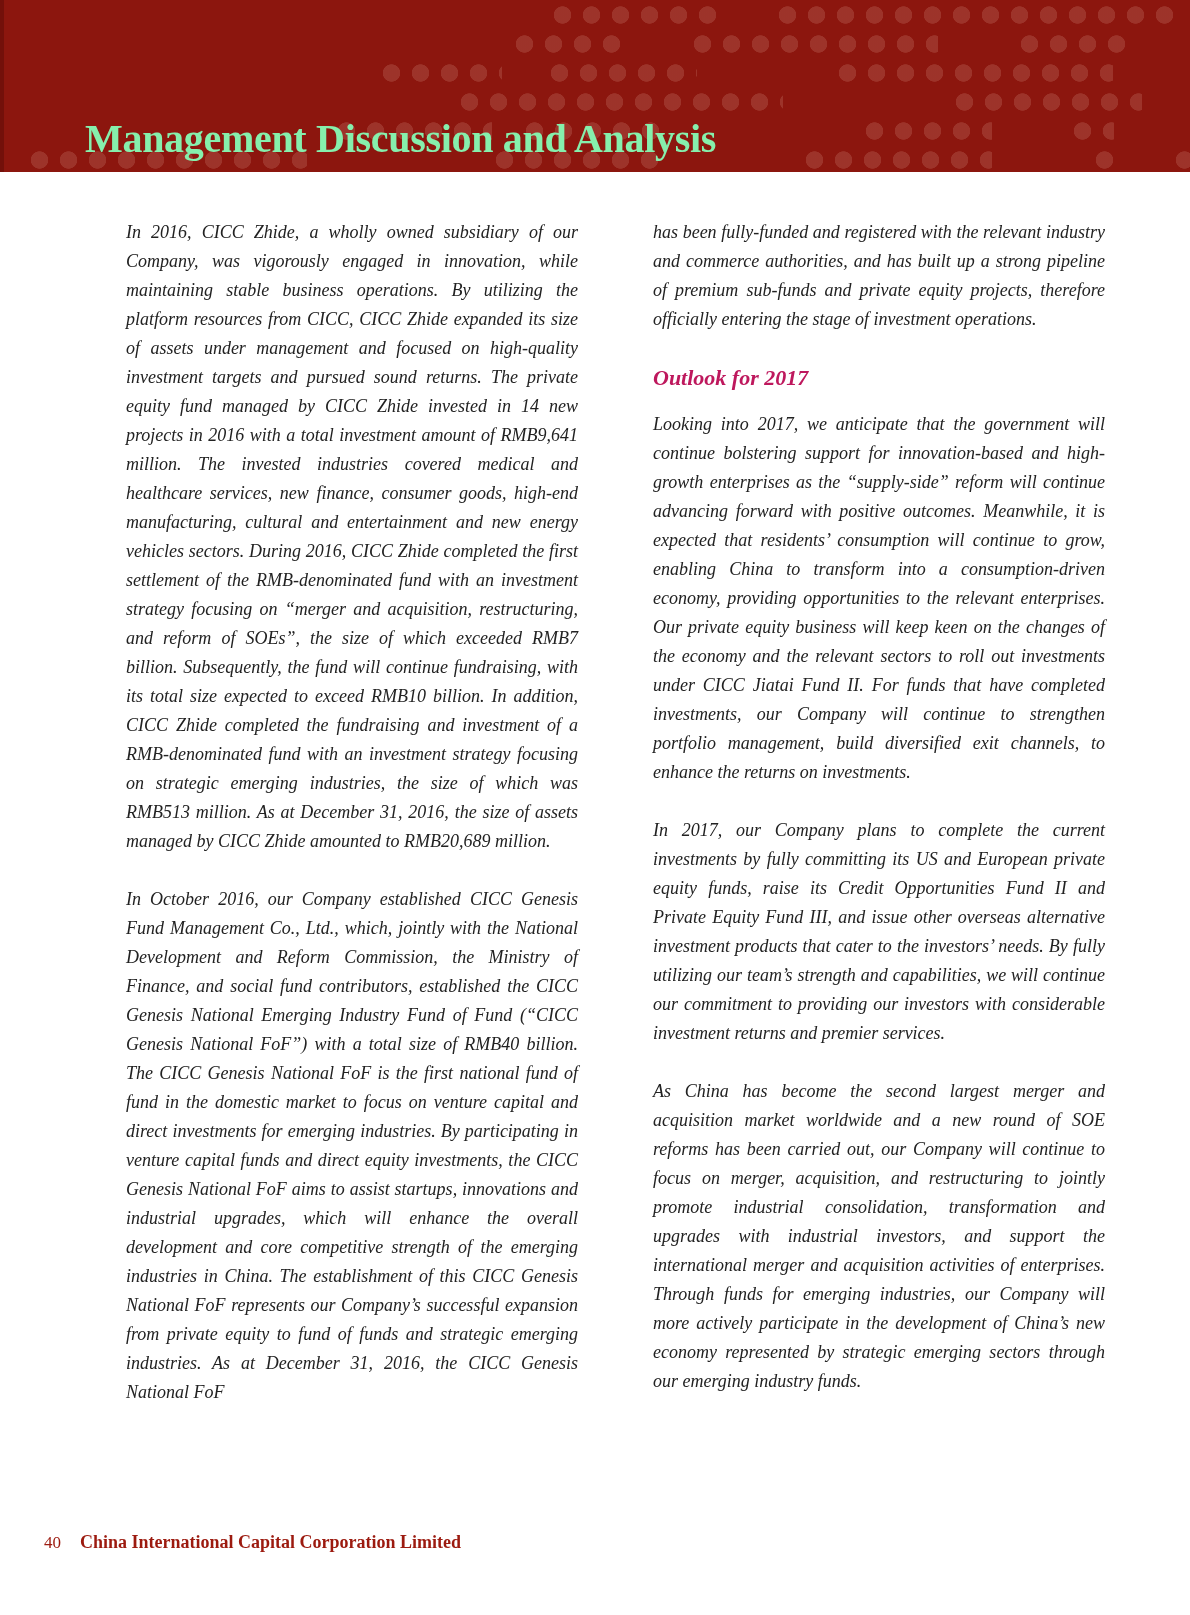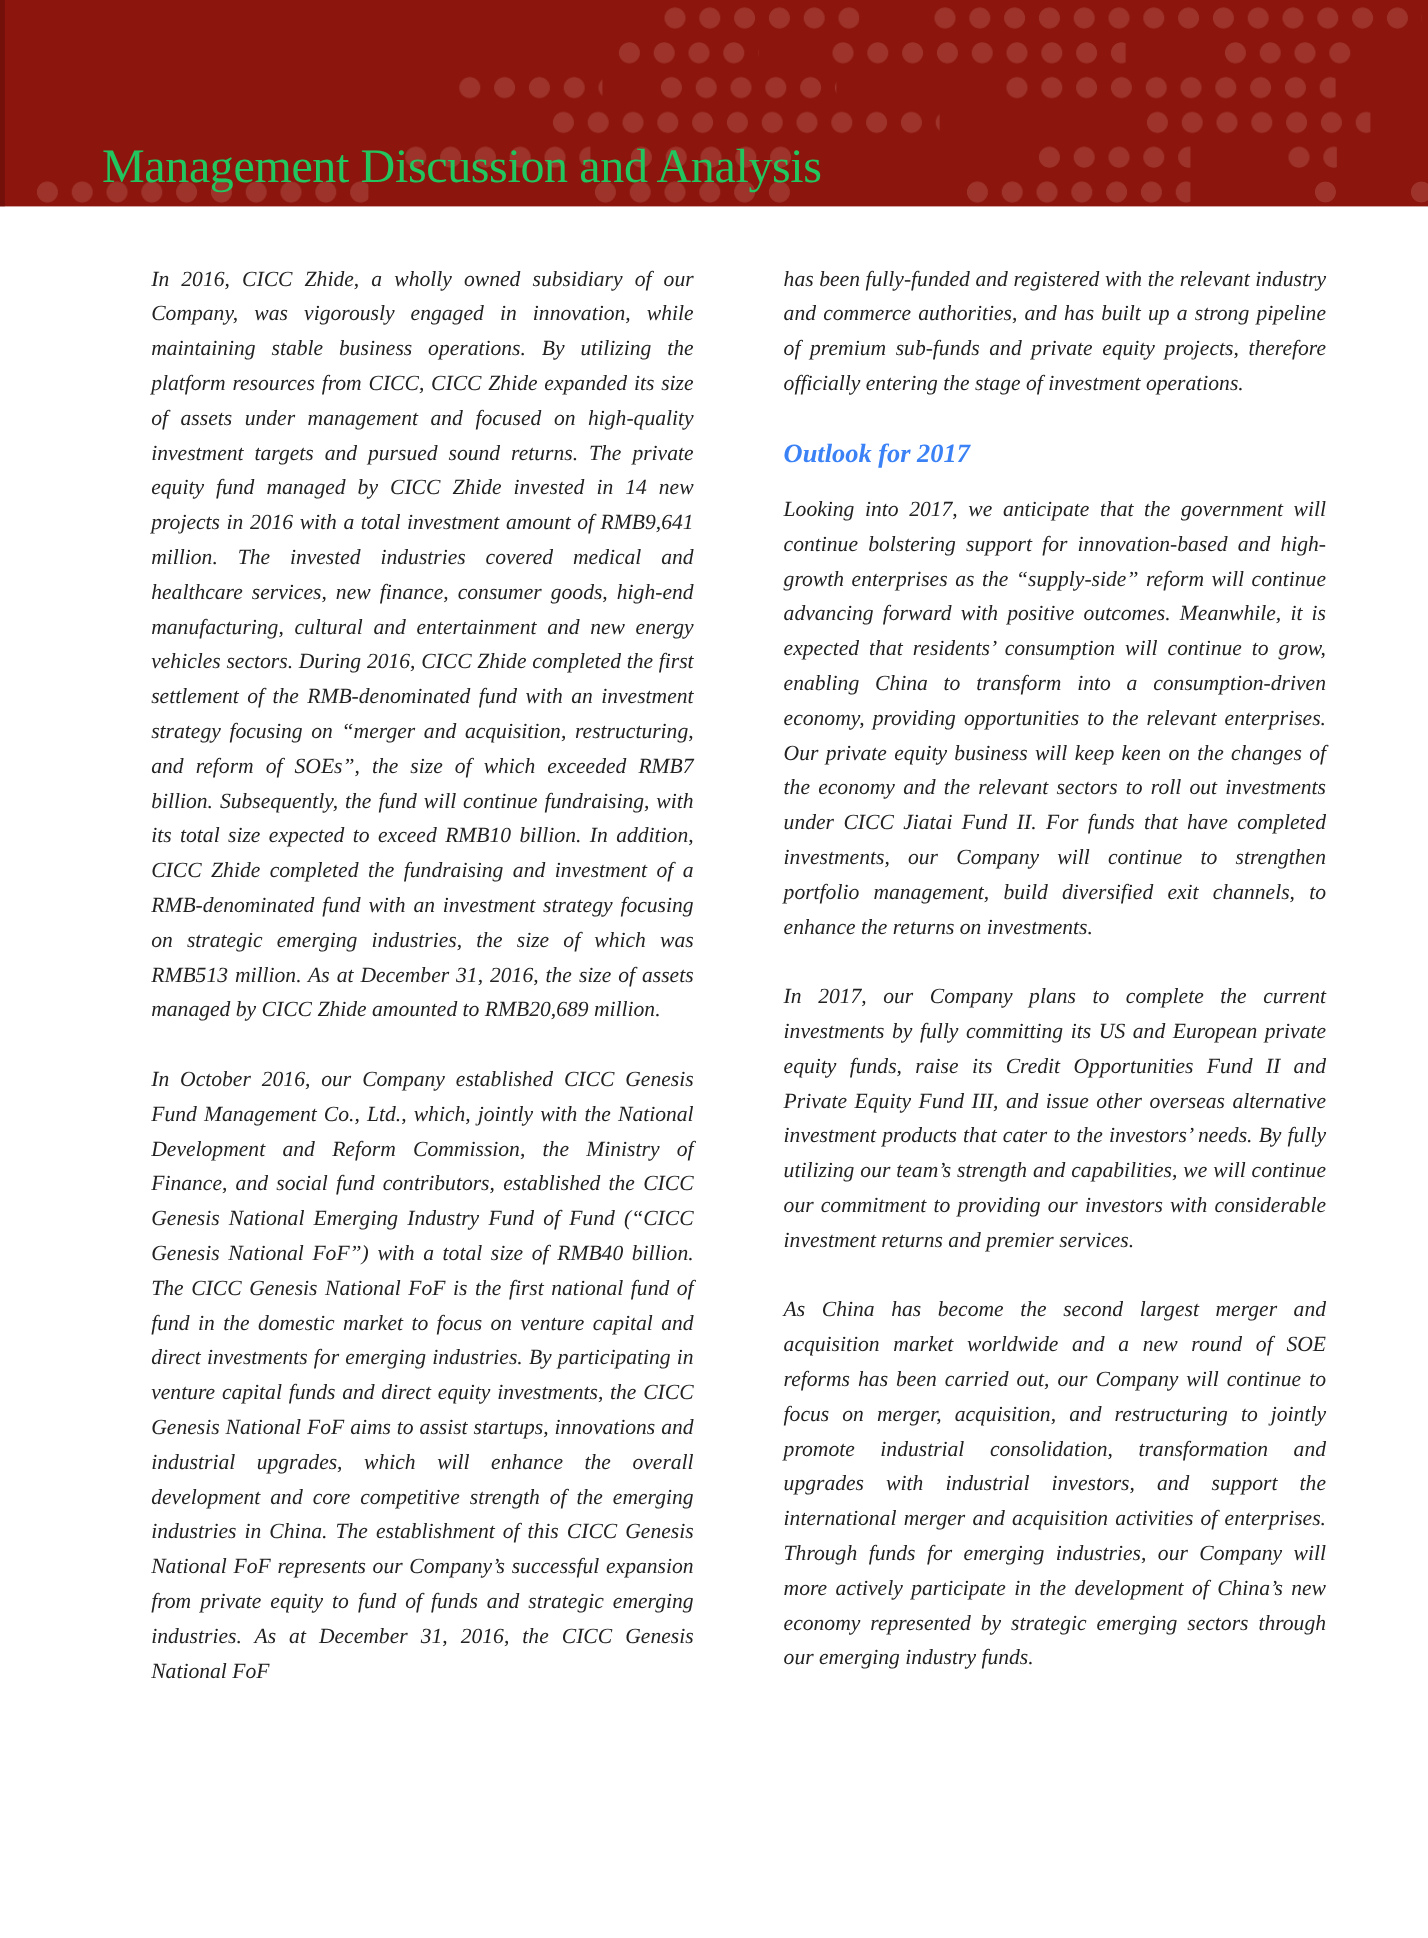--- a/index.html
+++ b/index.html
@@ -18,35 +18,35 @@
     background: #73100A;
   }
   .dotrow {
     position: absolute; height: 18px;
     background-image: radial-gradient(circle, rgba(255,216,200,0.15) 0 8.4px, rgba(255,216,200,0) 9px);
     background-size: 29px 18px;
     background-repeat: repeat-x;
   }
   .page-title {
     position: absolute; left: 85px; bottom: 13px;
-    color: #22c55e; font-size: 40px; font-weight: normal;
+    color: #86efac; font-size: 40px; font-weight: bold;
     letter-spacing: -0.3px; line-height: 1; white-space: nowrap;
   }
   
   .col {
     position: absolute; top: 218px; width: 452px;
     font-size: 18px; line-height: 29px; color: #222222;
     text-align: justify;
   }
   .col p { margin: 0 0 29px 0; font-style: italic; }
   .col-left  { left: 126px; }
   .col-right { left: 653px; }
   .section-heading {
     font-size: 22px; font-weight: bold; font-style: italic;
-    color: #3b82f6; line-height: 29px;
+    color: #be185d; line-height: 29px;
     margin: 23px 0 18px 0; text-align: left;
   }
   
   .footer {
     position: absolute; left: 44px; top: 1531px;
     color: #9C1A0F; font-size: 18px; line-height: 22px; white-space: nowrap;
   }
   .footer .pageno { font-size: 17px; font-weight: normal; }
   .footer .company { font-weight: bold; margin-left: 19px; }
 </style>
@@ -86,14 +86,17 @@
   </div>
 
   <div class="col col-right">
     <p>has been fully-funded and registered with the relevant industry and commerce authorities, and has built up a strong pipeline of premium sub-funds and private equity projects, therefore officially entering the stage of investment operations.</p>
     <div class="section-heading">Outlook for 2017</div>
     <p>Looking into 2017, we anticipate that the government will continue bolstering support for innovation-based and high-growth enterprises as the “supply-side” reform will continue advancing forward with positive outcomes. Meanwhile, it is expected that residents’ consumption will continue to grow, enabling China to transform into a consumption-driven economy, providing opportunities to the relevant enterprises. Our private equity business will keep keen on the changes of the economy and the relevant sectors to roll out investments under CICC Jiatai Fund II. For funds that have completed investments, our Company will continue to strengthen portfolio management, build diversified exit channels, to enhance the returns on investments.</p>
     <p>In 2017, our Company plans to complete the current investments by fully committing its US and European private equity funds, raise its Credit Opportunities Fund II and Private Equity Fund III, and issue other overseas alternative investment products that cater to the investors’ needs. By fully utilizing our team’s strength and capabilities, we will continue our commitment to providing our investors with considerable investment returns and premier services.</p>
     <p>As China has become the second largest merger and acquisition market worldwide and a new round of SOE reforms has been carried out, our Company will continue to focus on merger, acquisition, and restructuring to jointly promote industrial consolidation, transformation and upgrades with industrial investors, and support the international merger and acquisition activities of enterprises. Through funds for emerging industries, our Company will more actively participate in the development of China’s new economy represented by strategic emerging sectors through our emerging industry funds.</p>
   </div>
 
+  <div class="footer">
+    <span class="pageno">40</span><span class="company">China International Capital Corporation Limited</span>
+  </div>
 
 </div>
 
 </body></html>

